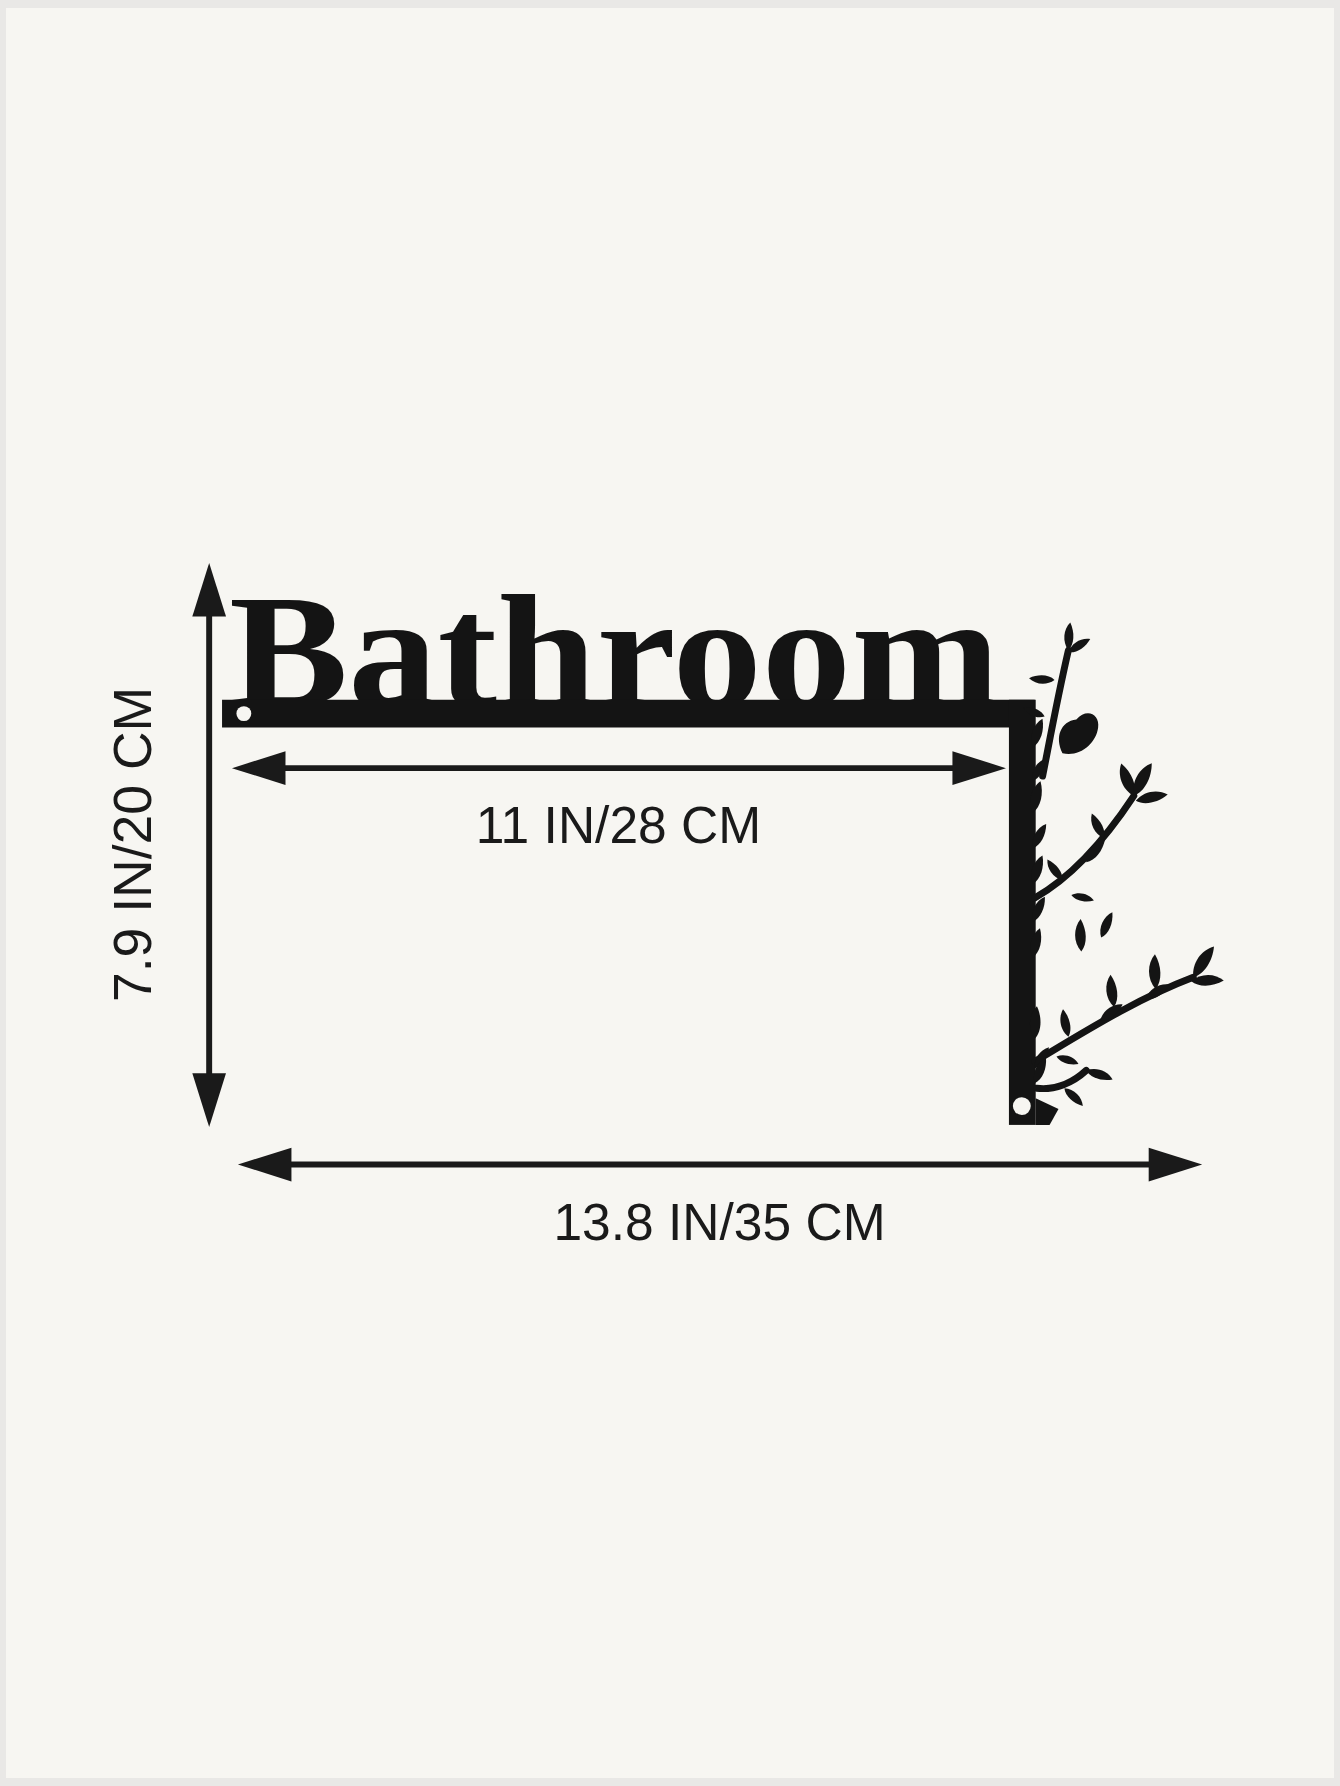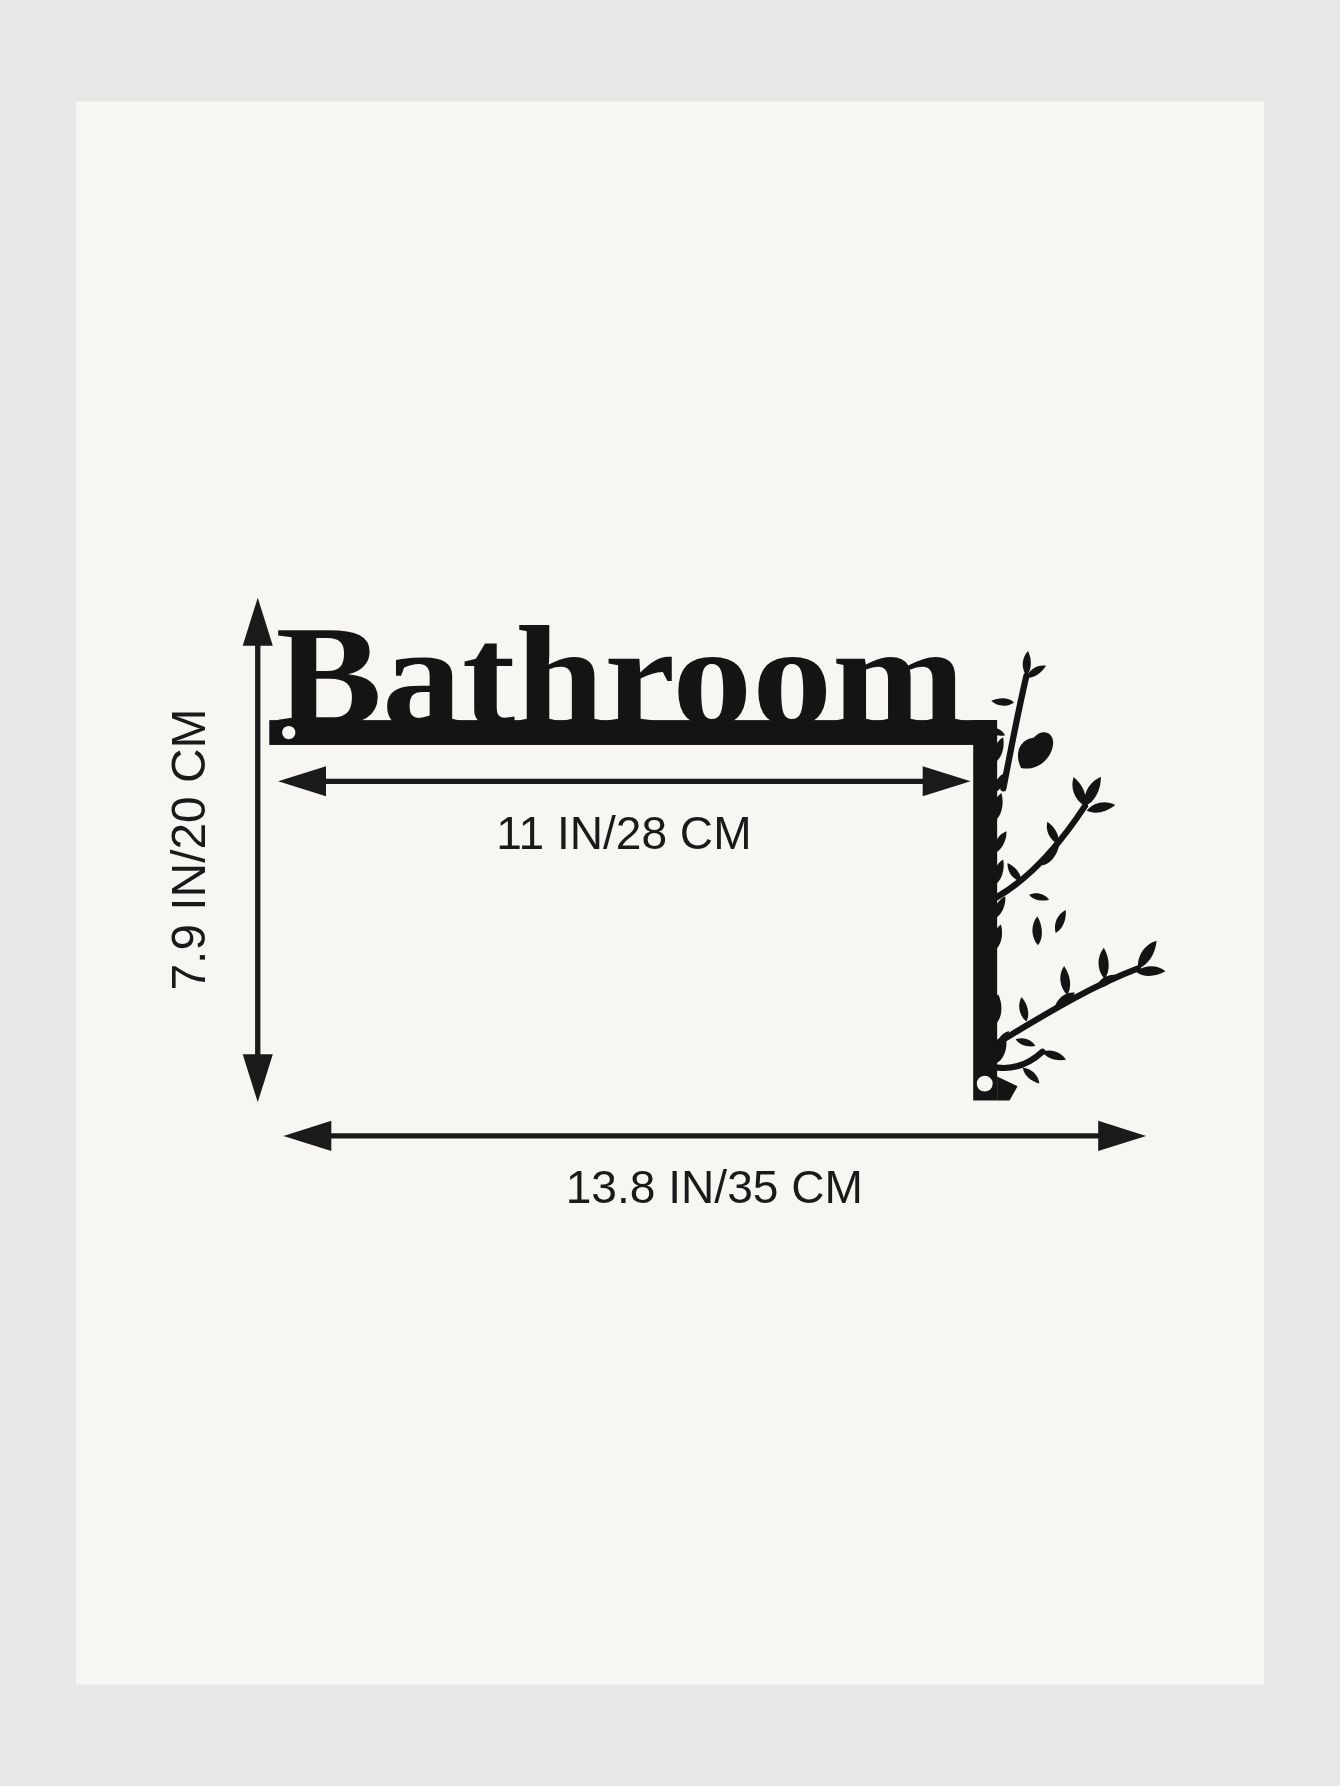--- a/index.html
+++ b/index.html
@@ -1,19 +1,19 @@
 <!DOCTYPE html>
 <html><head>
 <meta charset="utf-8">
 <style>
   html,body{margin:0;padding:0;}
   body{font-family:"Liberation Sans",sans-serif;background:#e9e8e6;}
   .stage{
     position:relative;
-    width:1188px;height:1786px;
+    width:1328px;height:1786px;
     margin:0 auto;
     overflow:hidden;
   }
   .stage svg{display:block;width:100%;height:100%;}
   .dim-label{
     font-family:"Liberation Sans","DejaVu Sans",sans-serif;
     font-weight:400;
   }
   .sign-word{
     font-family:"Liberation Serif","DejaVu Serif",serif;

